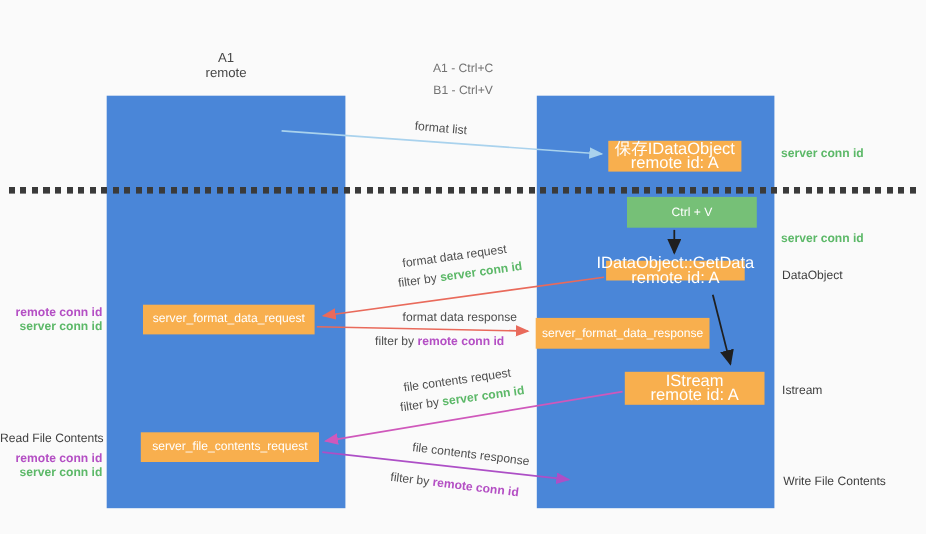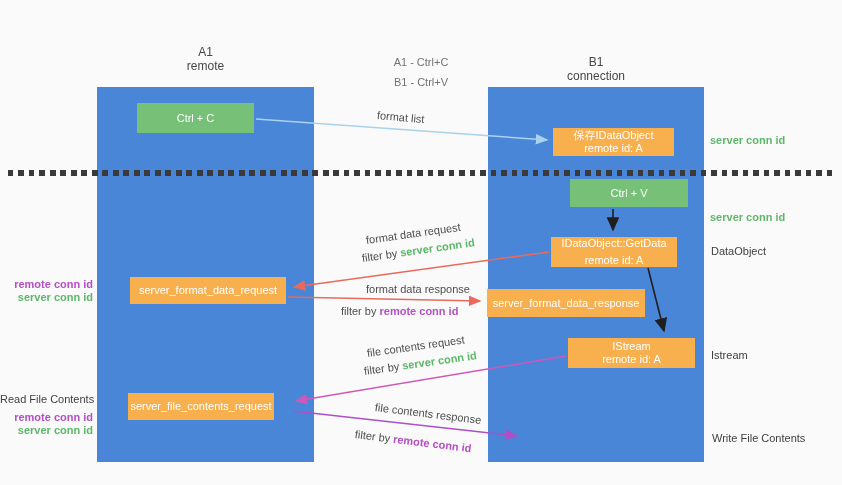--- a/index.html
+++ b/index.html
@@ -17,21 +17,21 @@
   .column.b{left:488px;width:216px;}
 
   .dotted{position:absolute;left:8px;top:170px;width:827px;height:6px;z-index:2;
           background:repeating-linear-gradient(90deg,#3a3a3a 0 5.5px,transparent 5.5px 10.5px);}
 
   svg.arrows{position:absolute;left:0;top:0;z-index:2;pointer-events:none;}
 
   .node{position:absolute;z-index:3;display:flex;flex-direction:column;align-items:center;
         justify-content:center;color:#fff;text-align:center;}
   .node.green{background:#76c077;font-size:11px;}
-  .node.orange{background:#f8af4e;font-size:11px;line-height:13px;}
+  .node.orange{background:#f8af4e;font-size:15px;line-height:13px;}
   .node.single{font-size:11px;}
 
   .lbl{position:absolute;z-index:4;font-size:11px;color:#4e4e4e;white-space:nowrap;
        transform-origin:left center;}
   .lbl .green{color:#5cb868;font-weight:bold;}
   .lbl .purple{color:#b44fc4;font-weight:bold;}
   .rot-p5{transform:rotate(5deg);}
   .rot-n8{transform:rotate(-8deg);}
   .rot-p7{transform:rotate(7deg);}
 
@@ -47,24 +47,20 @@
 <div class="stage">
 
   <div class="title">
     <div>A1 - Ctrl+C</div>
     <div>B1 - Ctrl+V</div>
   </div>
 
   <div class="colhead a">
     <div>A1</div>
     <div>remote</div>
-  </div>
-  <div class="colhead b">
-    <div>B1</div>
-    <div>connection</div>
   </div>
 
   <div class="column a"></div>
   <div class="column b"></div>
 
   <div class="dotted"></div>
 
   <svg class="arrows" width="842" height="485">
     <defs>
       <marker id="mk-blue" markerWidth="9" markerHeight="8" refX="7.5" refY="3.5" orient="auto">
@@ -85,52 +81,49 @@
     </defs>
     <line x1="256" y1="119" x2="547" y2="140" stroke="#a9d2ed" stroke-width="1.5" marker-end="url(#mk-blue)"></line>
     <line x1="613" y1="209" x2="613" y2="230" stroke="#1f1f1f" stroke-width="1.6" marker-end="url(#mk-black)"></line>
     <line x1="549" y1="252" x2="294" y2="287" stroke="#e96a5b" stroke-width="1.5" marker-end="url(#mk-red)"></line>
     <line x1="288" y1="297" x2="480" y2="301" stroke="#e96a5b" stroke-width="1.5" marker-end="url(#mk-red)"></line>
     <line x1="648" y1="268" x2="664" y2="331" stroke="#1f1f1f" stroke-width="1.6" marker-end="url(#mk-black)"></line>
     <line x1="566" y1="356" x2="296" y2="401" stroke="#cf58bb" stroke-width="1.5" marker-end="url(#mk-magenta)"></line>
     <line x1="293" y1="411" x2="517" y2="436" stroke="#ad4fc6" stroke-width="1.5" marker-end="url(#mk-purple)"></line>
   </svg>
 
-  <div class="node green single" style="left:137px;top:103px;width:117px;height:30px;">
-    <span>Ctrl + C</span>
-  </div>
 
   <div class="node orange" style="left:553px;top:128px;width:121px;height:28px;">
     <span>保存IDataObject</span>
     <span>remote id: A</span>
   </div>
 
   <div class="node green single" style="left:554px;top:179px;width:118px;height:28px;margin-left:16px;">
     <span>Ctrl + V</span>
   </div>
 
-  <div class="node orange" style="left:551px;top:237px;width:126px;height:30px;justify-content:space-between;">
+  <div class="node orange" style="left:551px;top:237px;width:126px;height:18px;">
     <span>IDataObject::GetData</span>
     <span>remote id: A</span>
   </div>
 
   <div class="node orange single" style="left:487px;top:289px;width:158px;height:28px;">
     <span>server_format_data_response</span>
   </div>
 
   <div class="node orange single" style="left:130px;top:277px;width:156px;height:27px;">
     <span>server_format_data_request</span>
   </div>
 
   <div class="node orange" style="left:568px;top:338px;width:127px;height:30px;">
     <span>IStream</span>
     <span>remote id: A</span>
   </div>
 
-  <div class="node orange single" style="left:128px;top:393px;width:146px;height:27px;">
+  <div class="node orange single" style="left:128px;top:393px;width:162px;height:27px;">
     <span>server_file_contents_request</span>
   </div>
 
 
   <div class="lbl rot-p5" style="left:377px;top:109px;">
     <span>format list</span>
   </div>
 
   <div class="lbl rot-n8" style="left:366px;top:234px;">
     <span>format data request</span>

